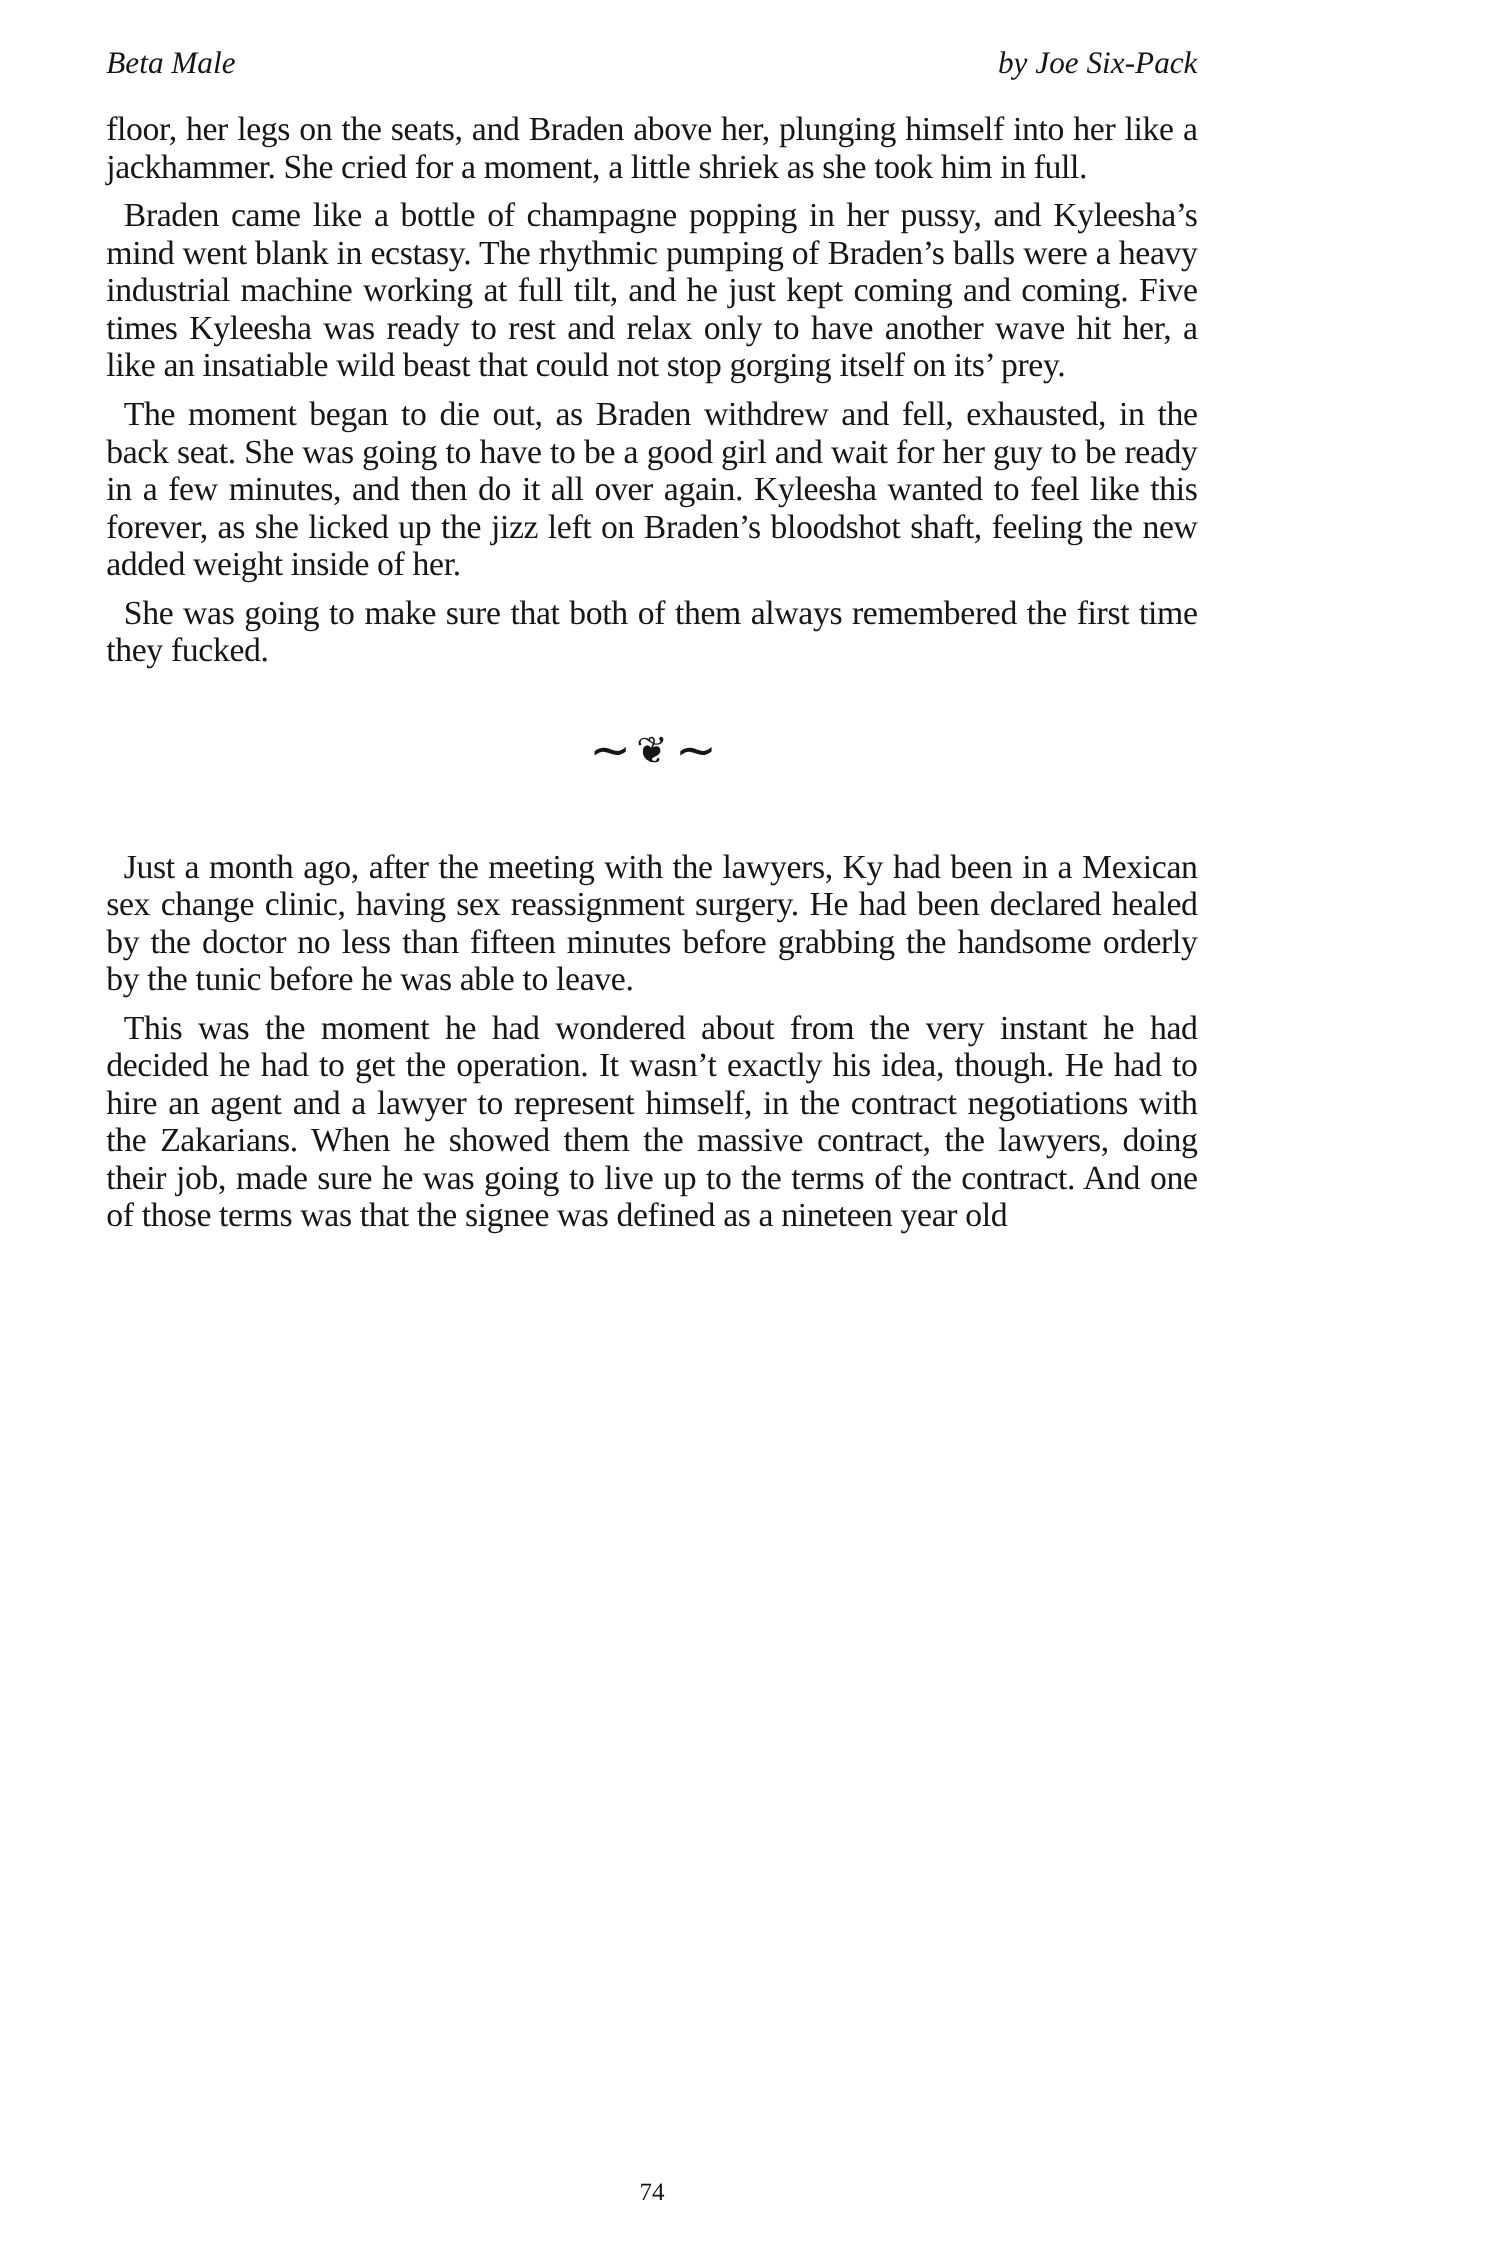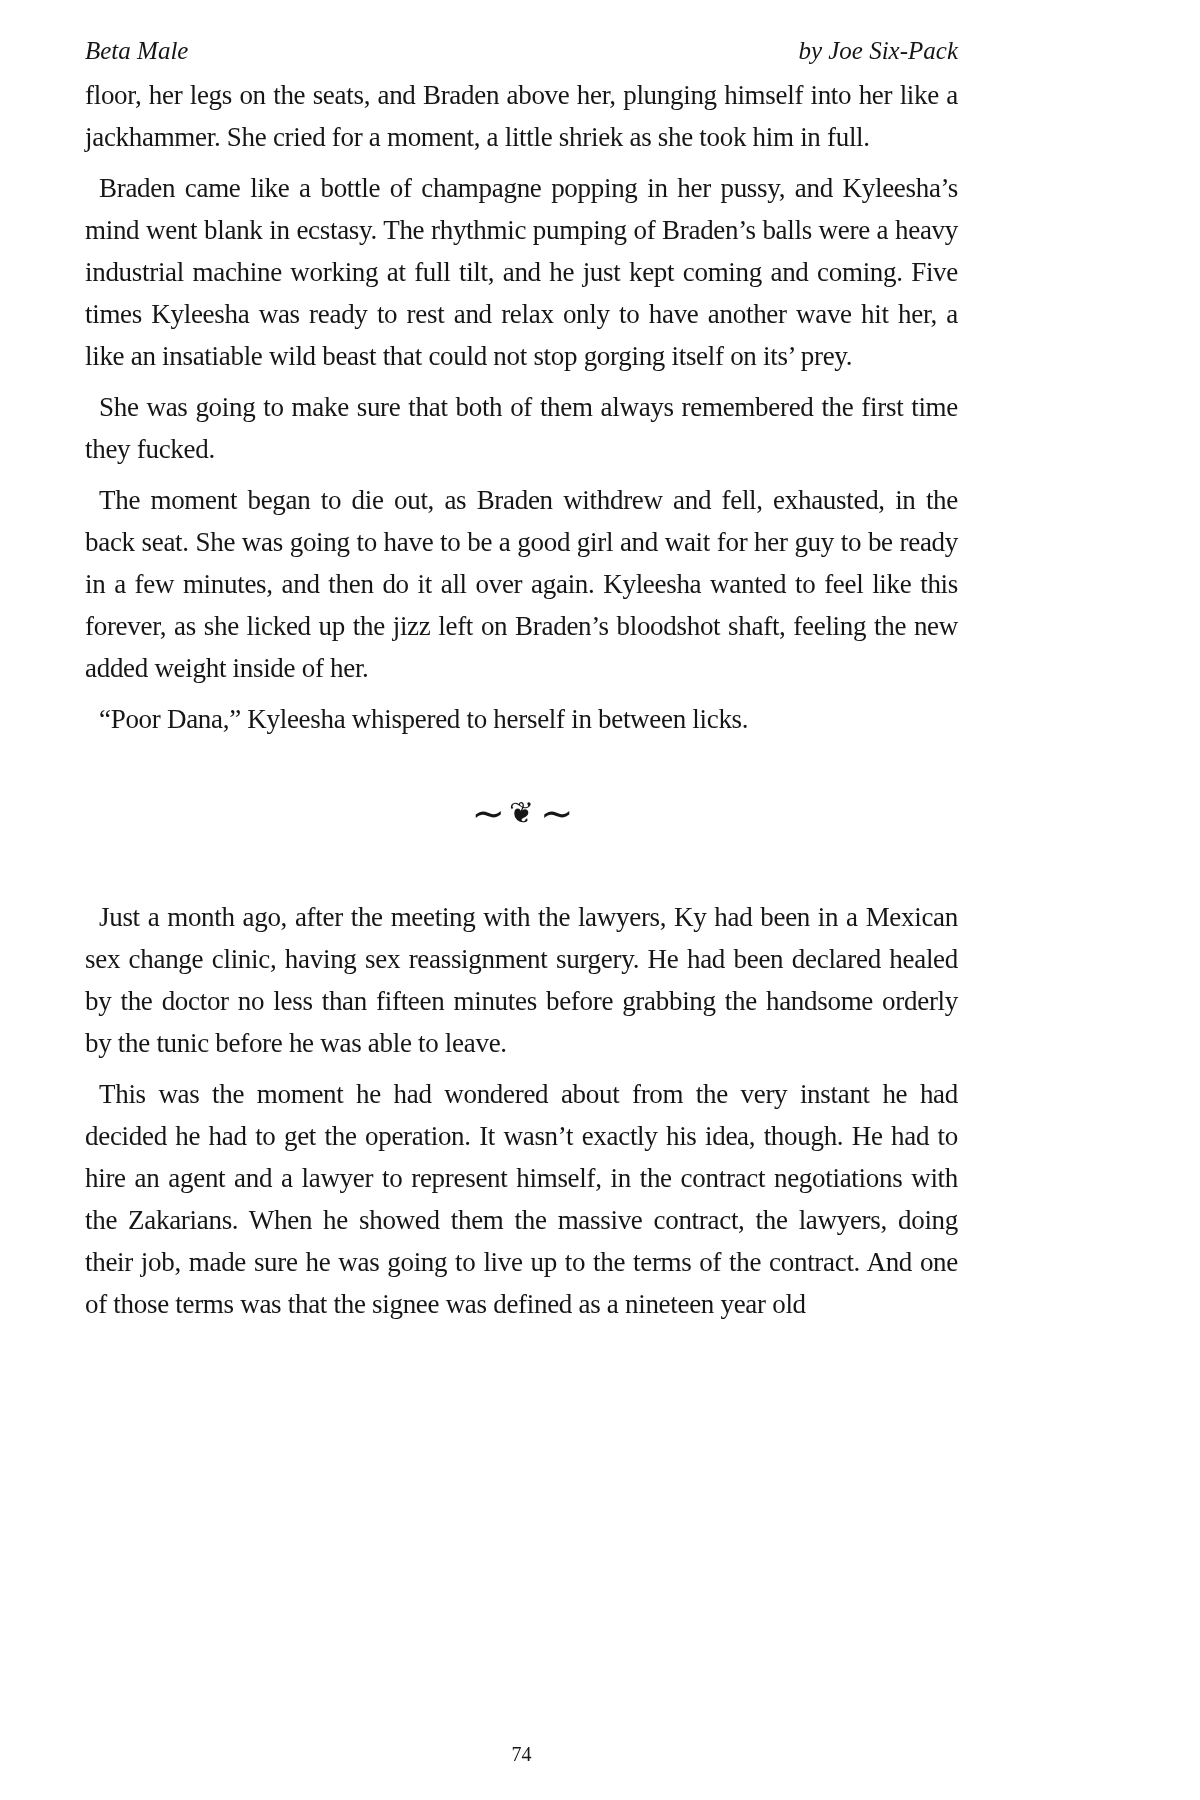--- a/index.html
+++ b/index.html
@@ -24,25 +24,25 @@
     width: 873px;
     display: flex;
     justify-content: space-between;
     font-style: italic;
     font-size: 25px;
     line-height: 30px;
     align-items: flex-end;
   }
   .page-body {
     position: absolute;
-    top: 74px;
+    top: 88px;
     left: 85px;
     width: 873px;
     font-size: 27px;
-    line-height: 42px;
+    line-height: 30px;
     letter-spacing: -0.3px;
     text-align: justify;
     hyphens: auto;
   }
   .page-body p.para {
     margin: 0 0 9px 0;
     text-indent: 14px;
   }
   .page-body p.para:first-child {
     text-indent: 0;
@@ -79,23 +79,22 @@
 <div class="page">
 
   <div class="running-header">
     <span>Beta Male</span>
     <span>by Joe Six-Pack</span>
   </div>
 
   <div class="page-body" id="page-body">
       <p class="para">floor, her legs on the seats, and Braden above her, plunging himself into her like a jackhammer. She cried for a moment, a little shriek as she took him in full.</p>
       <p class="para">Braden came like a bottle of champagne popping in her pussy, and Kyleesha’s mind went blank in ecstasy. The rhythmic pumping of Braden’s balls were a heavy industrial machine working at full tilt, and he just kept coming and coming. Five times Kyleesha was ready to rest and relax only to have another wave hit her, a like an insatiable wild beast that could not stop gorging itself on its’ prey.</p>
+      <p class="para">The moment began to die out, as Braden withdrew and fell, exhausted, in the back seat. She was going to have to be a good girl and wait for her guy to be ready in a few minutes, and then do it all over again. Kyleesha wanted to feel like this forever, as she licked up the jizz left on Braden’s bloodshot shaft, feeling the new added weight inside of her.</p>
       <p class="para">She was going to make sure that both of them always remembered the first time they fucked.</p>
-      <p class="para">The moment began to die out, as Braden withdrew and fell, exhausted, in the back seat. She was going to have to be a good girl and wait for her guy to be ready in a few minutes, and then do it all over again. Kyleesha wanted to feel like this forever, as she licked up the jizz left on Braden’s bloodshot shaft, feeling the new added weight inside of her.</p>
-      <p class="para">“Poor Dana,” Kyleesha whispered to herself in between licks.</p>
       <div class="ornament"><span class="swash">∼</span><span class="fleuron">❦</span><span class="swash">∼</span></div>
       <p class="para">Just a month ago, after the meeting with the lawyers, Ky had been in a Mexican sex change clinic, having sex reassignment surgery. He had been declared healed by the doctor no less than fifteen minutes before grabbing the handsome orderly by the tunic before he was able to leave.</p>
       <p class="para">This was the moment he had wondered about from the very instant he had decided he had to get the operation. It wasn’t exactly his idea, though. He had to hire an agent and a lawyer to represent himself, in the contract negotiations with the Zakarians. When he showed them the massive contract, the lawyers, doing their job, made sure he was going to live up to the terms of the contract. And one of those terms was that the signee was defined as a nineteen year old</p>
     </div>
 
   <div class="page-footer">
     <span>74</span>
   </div>
 
 </div>

